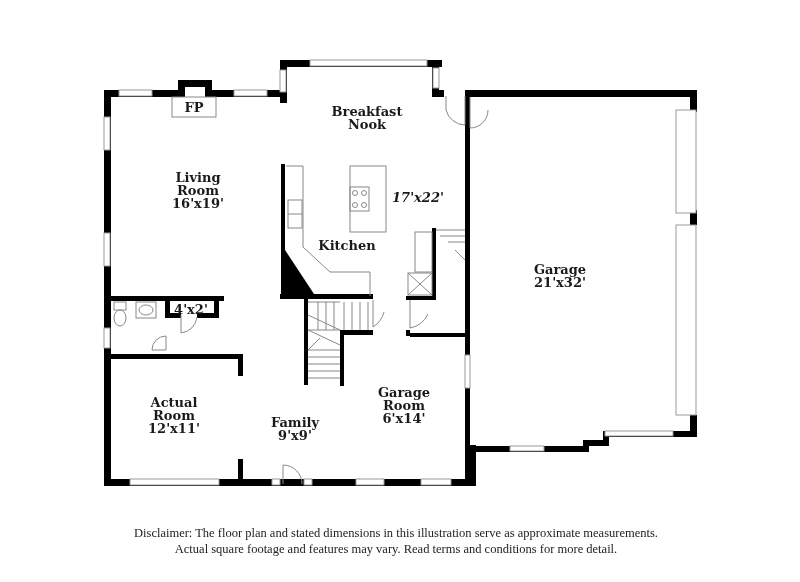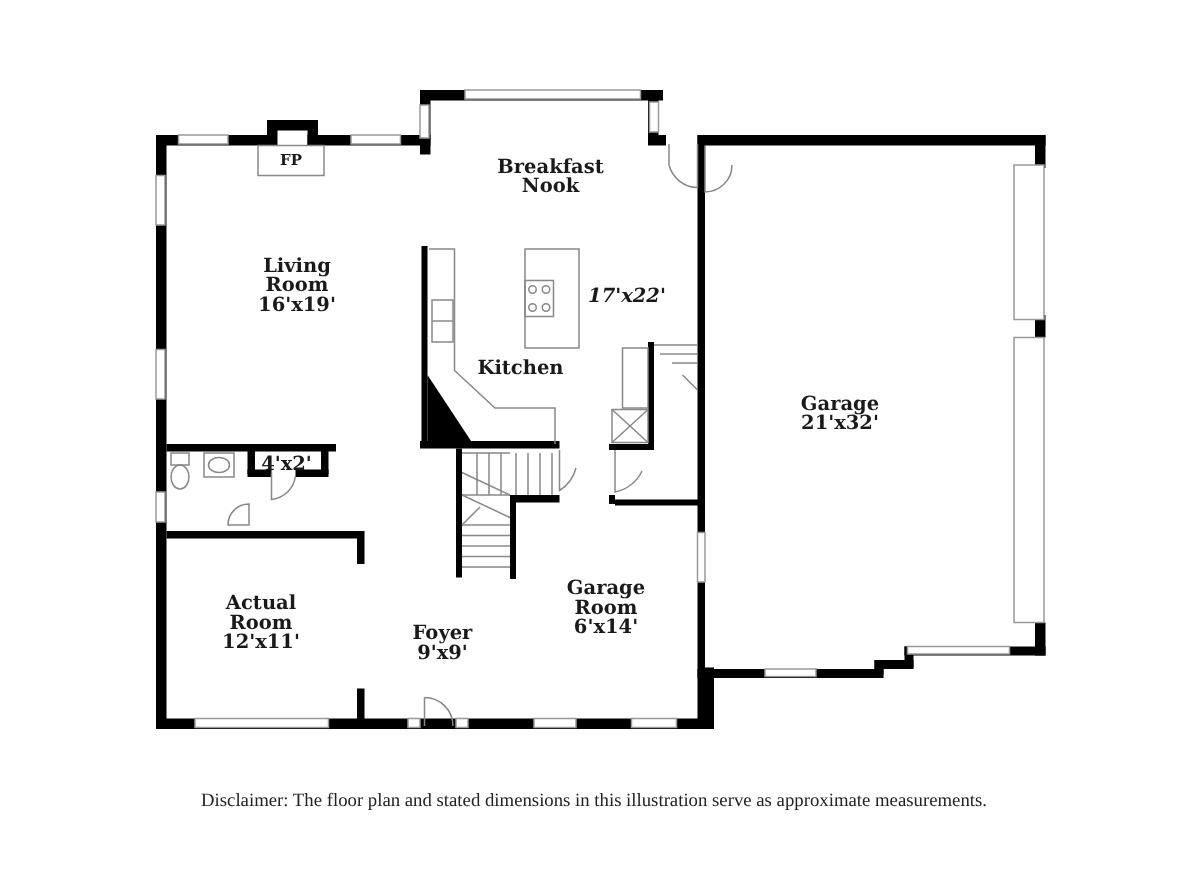--- a/index.html
+++ b/index.html
@@ -1,20 +1,20 @@
 <!DOCTYPE html>
 <html><head>
 <meta charset="utf-8">
 <style>
   html, body { margin:0; padding:0; background:#ffffff; }
   body { width:800px; height:582px; position:relative; overflow:hidden; font-family:"DejaVu Serif", serif; }
   #plan { position:absolute; left:0; top:0; }
   .lbl { position:absolute; text-align:center; font-family:"DejaVu Serif", serif; font-weight:bold; font-size:13px; line-height:13px; color:#1a1a1a; transform:translateX(-50%); white-space:nowrap; }
   .lbl span { display:block; }
-  .fp { font-size:10px; }
+  .fp { font-size:13px; }
   #disclaimer { position:absolute; left:0; top:525px; width:792px; text-align:center; font-family:"Liberation Serif", serif; font-size:12.5px; line-height:16px; color:#222; }
   #disclaimer span { display:block; }
 </style>
 </head>
 <body>
 
 <svg id="plan" width="800" height="582" viewBox="0 0 800 582" xmlns="http://www.w3.org/2000/svg">
   <g fill="#000">
 
     <rect x="104" y="90" width="7" height="395"></rect>
@@ -167,25 +167,26 @@
     <span>4'x2'</span>
   </div>
 
 <div class="lbl" style="left:174px; top:396px;">
   <span>Actual</span>
   <span>Room</span>
   <span>12'x11'</span>
 </div>
 
 <div class="lbl" style="left:295px; top:416px;">
-  <span>Foyer</span>
+  <span>Family</span>
   <span>9'x9'</span>
 </div>
 
 <div class="lbl" style="left:404px; top:386px;">
   <span>Garage</span>
   <span>Room</span>
   <span>6'x14'</span>
 </div>
 
 <div id="disclaimer">
   <span>Disclaimer: The floor plan and stated dimensions in this illustration serve as approximate measurements.</span>
+  <span>Actual square footage and features may vary. Read terms and conditions for more detail.</span>
 </div>
 
 </body></html>

